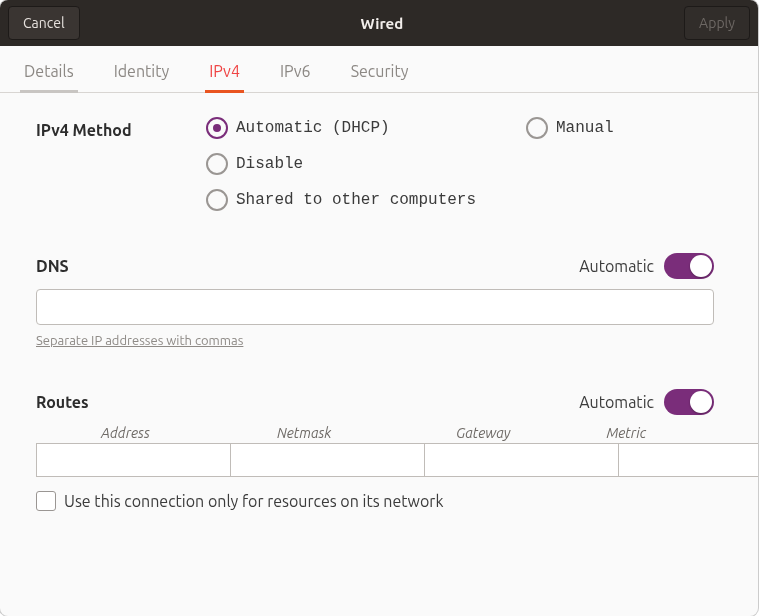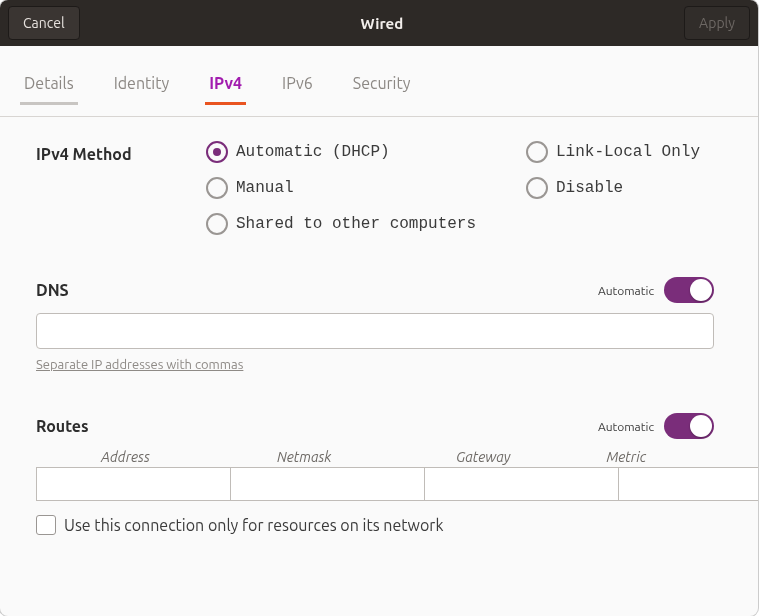--- a/index.html
+++ b/index.html
@@ -53,35 +53,35 @@
   }
   .hb-title {
     color: #f2eeeb;
     font-weight: 700;
     font-size: 15px;
   }
   
   .tabbar {
     display: flex;
     gap: 32px;
-    padding: 12px 20px;
+    padding: 0 20px;
     border-bottom: 1px solid #d8d5d2;
     flex-shrink: 0;
     background: #fafafa;
   }
   .tab {
     padding: 16px 4px 12px 4px;
     color: #8c8884;
     font-size: 16px;
     cursor: pointer;
     position: relative;
   }
   .tab.active {
-    color: #a21caf;
-    font-weight: 700;
+    color: #ef4444;
+    font-weight: 400;
   }
   .tab.active::after {
     content: "";
     position: absolute;
     left: 0;
     right: 0;
     bottom: -1px;
     height: 3px;
     background: #e95420;
   }
@@ -149,21 +149,21 @@
   .section-head {
     display: flex;
     align-items: center;
     justify-content: space-between;
     margin-bottom: 10px;
   }
   .auto-wrap{
     display:flex;
     align-items:center;
     gap:10px;
-    font-size:12px;
+    font-size:16px;
     color:#3b3b3b;
   }
   .switch {
     width: 50px;
     height: 26px;
     border-radius: 13px;
     background: #7a2d7a;
     position: relative;
     cursor: pointer;
     flex-shrink:0;
@@ -254,24 +254,20 @@
 
     <div class="method-row">
       <div class="section-label">IPv4 Method</div>
       <div class="radio-grid">
         <div class="radio selected">
           <span class="circ"></span>
           <span>Automatic (DHCP)</span>
         </div>
         <div class="radio">
           <span class="circ"></span>
-          <span>Link-Local Only</span>
-        </div>
-        <div class="radio">
-          <span class="circ"></span>
           <span>Manual</span>
         </div>
         <div class="radio">
           <span class="circ"></span>
           <span>Disable</span>
         </div>
         <div class="radio" style="grid-column:1 / span 2">
           <span class="circ"></span>
           <span>Shared to other computers</span>
         </div>

